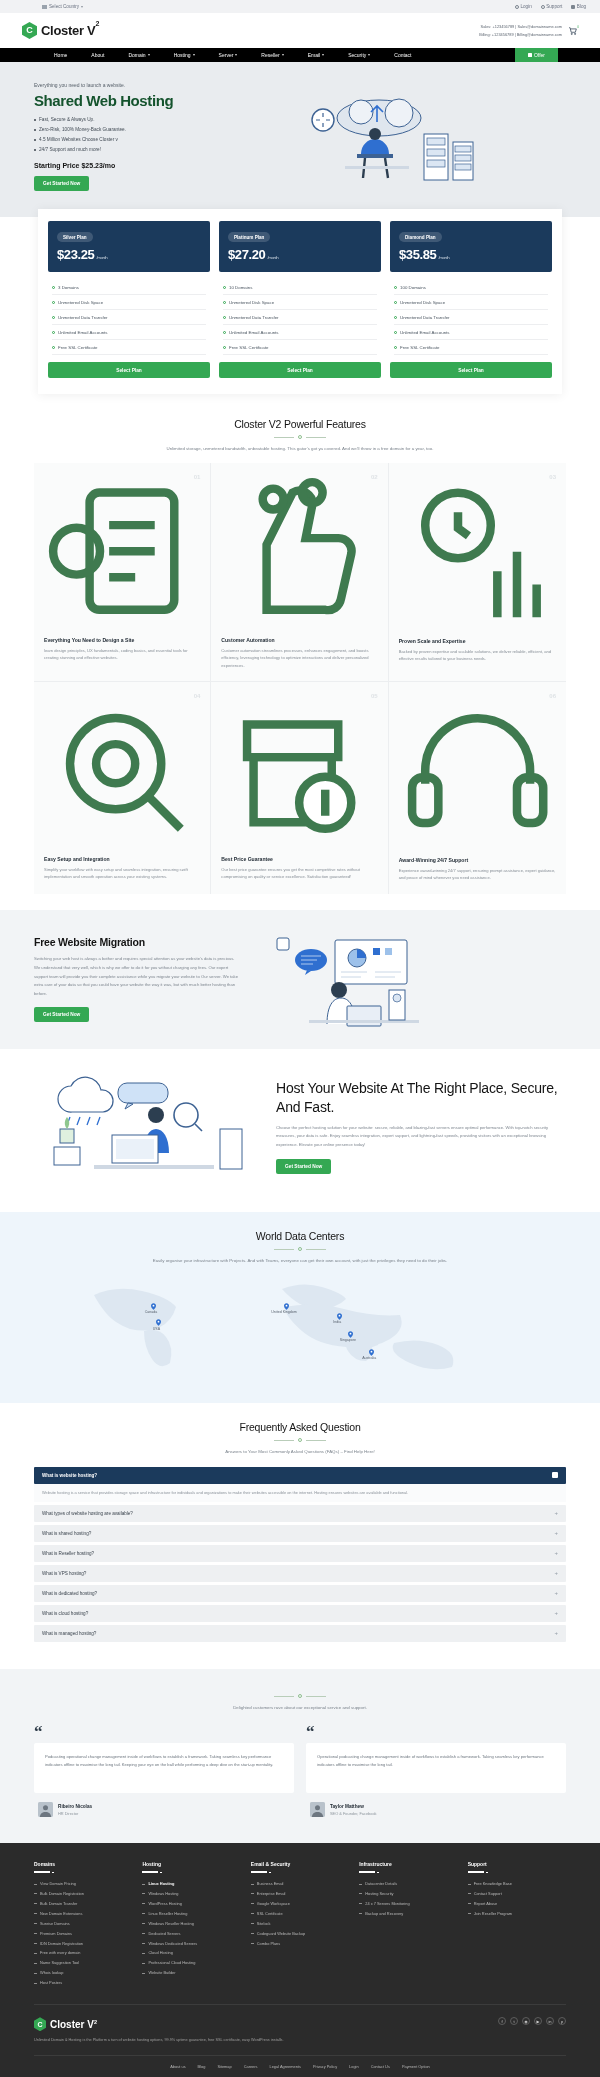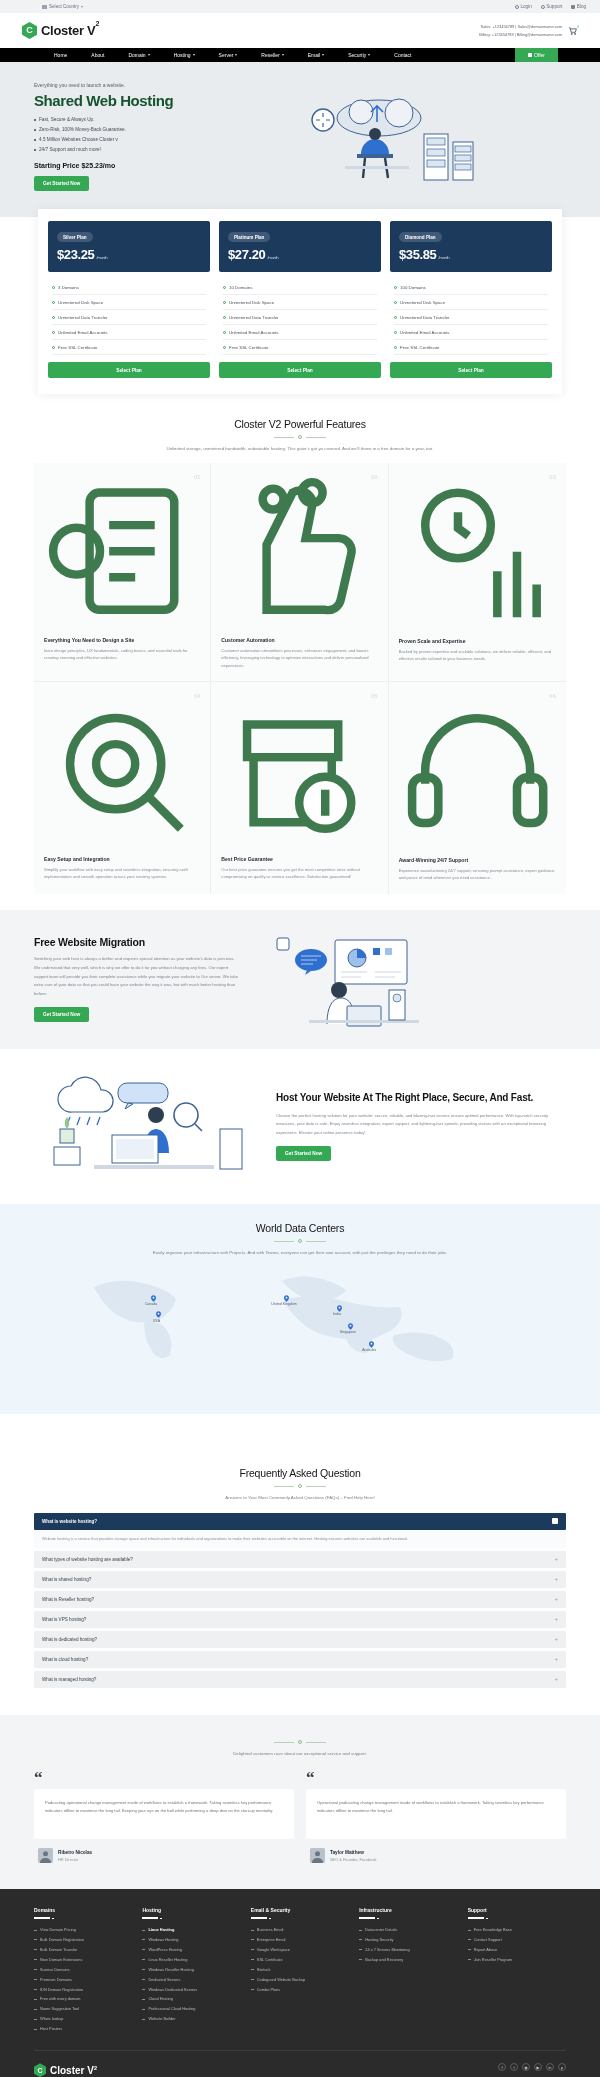--- a/index.html
+++ b/index.html
@@ -135,31 +135,31 @@
   .migration { background: #f2f4f6; padding: 22px 34px; display: flex; align-items: center; gap: 10px; }
   .mig-left { width: 205px; }
   .mig-title { font-size: 10.5px; font-weight: 700; color: #141414; margin-bottom: 7px; letter-spacing: -.2px;}
   .mig-txt { font-size: 4.2px; color: #7e868f; line-height: 2.05; margin-bottom: 9px; }
   .mig-art { flex: 1; height: 95px; position: relative; }
 
   
   .host { padding: 20px 34px; display: flex; align-items: center; gap: 12px; background:#fff;}
   .host-art { width: 230px; height: 115px; position: relative; }
   .host-right { flex: 1; }
-  .host-title { font-size: 10px; font-weight: 700; color: #141414; line-height: 1.35; margin-bottom: 7px; letter-spacing:-.2px;}
+  .host-title { font-size: 14px; font-weight: 400; color: #141414; line-height: 1.35; margin-bottom: 7px; letter-spacing:-.2px;}
   .host-txt { font-size: 4.2px; color: #7e868f; line-height: 2.05; margin-bottom: 9px; }
 
   
-  .dc { background: #eef5fb; padding: 18px 34px 44px 34px; }
+  .dc { background: #eef5fb; padding: 18px 34px 25px 34px; margin-top: 8px; }
   .dc-map { position: relative; height: 105px; margin-top: 8px; }
   .pin { position: absolute; width: 5px; height: 7px; }
   .pin-label { position: absolute; font-size: 3.6px; color: #5a6470; white-space: nowrap; transform: translateX(-50%); }
 
   
-  .faq { padding: 18px 34px 24px 34px; background: #fff; margin-top: 35px; }
+  .faq { padding: 18px 34px 24px 34px; background: #fff; }
   .faq-list { margin-top: 10px; }
   .faq-item { margin-bottom: 3px; }
   .faq-q {
     background: #eef0f2; padding: 5.5px 8px; font-size: 4.6px; color: #3b444e;
     display: flex; align-items: center; justify-content: space-between; cursor: pointer; border-radius: 1px;
   }
   .faq-item.open .faq-q { background: #1b3a5c; color: #fff; font-weight: 700; }
   .faq-toggle { font-size: 6px; line-height: 1; color: #96a0aa; }
   .faq-item.open .faq-toggle {
     width: 6px; height: 6px; background: #fff; border-radius: 1px;

